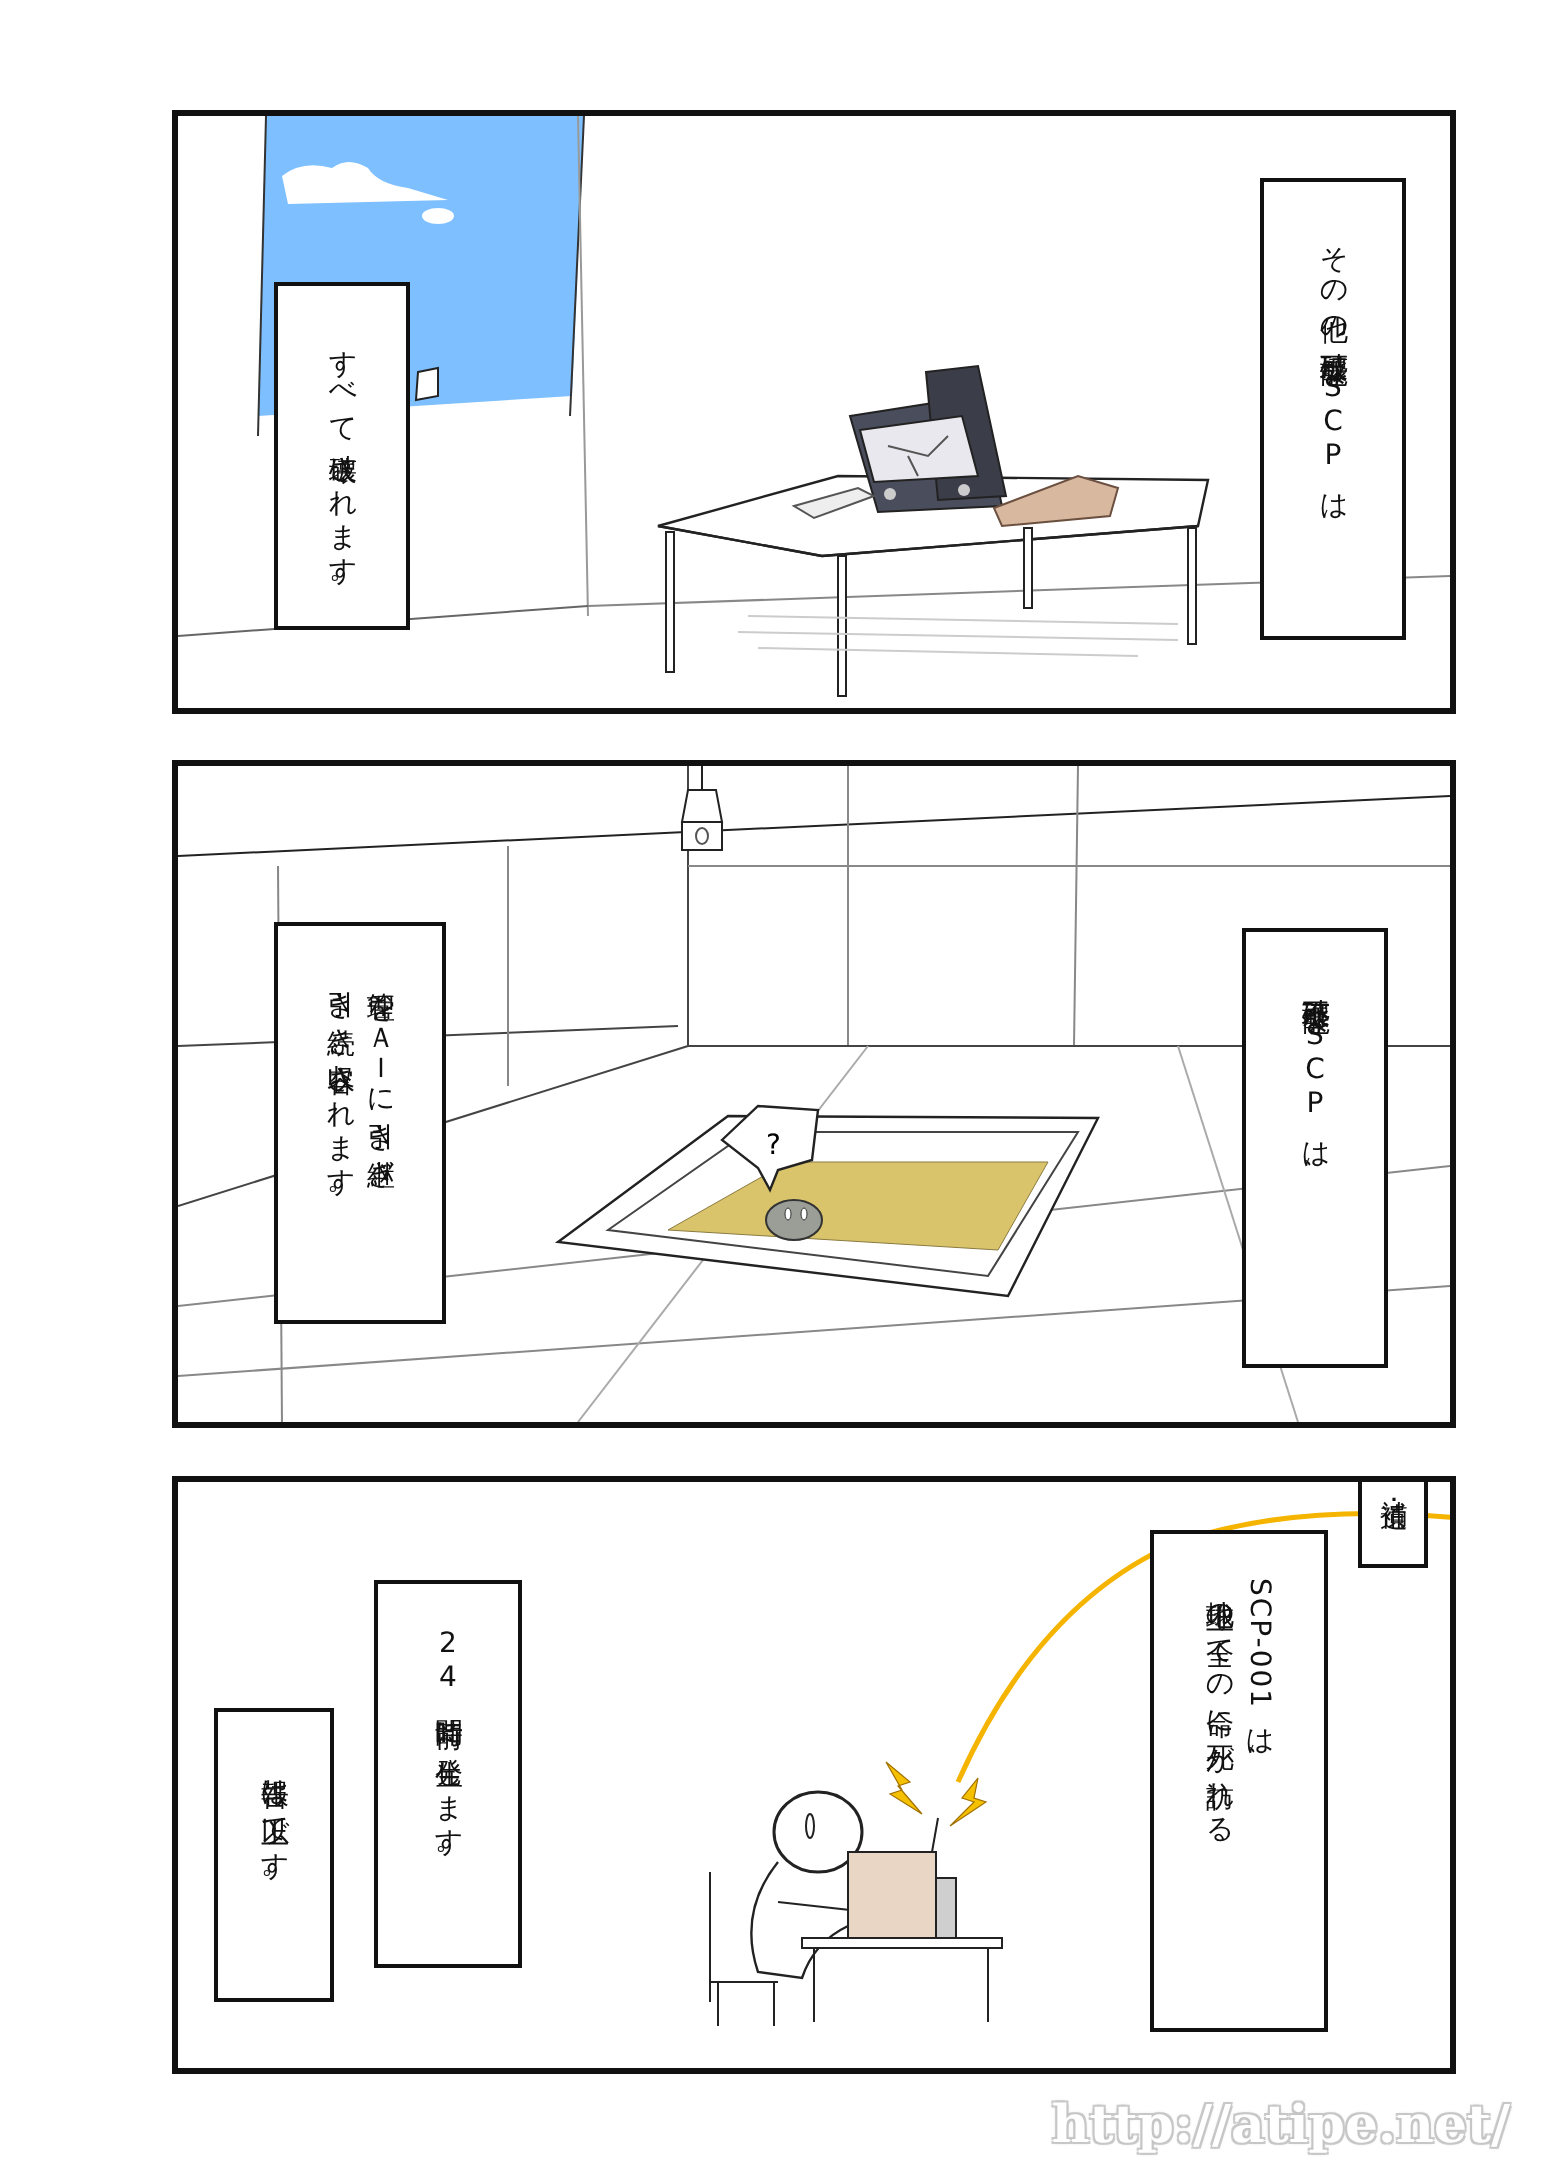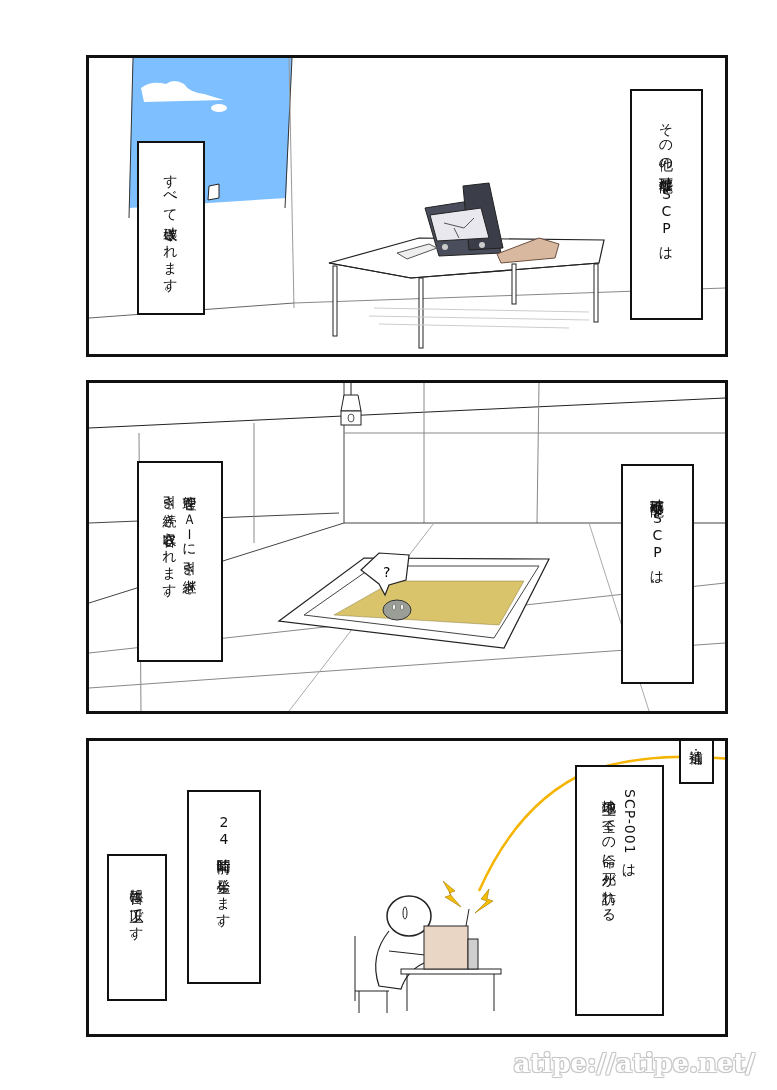--- a/index.html
+++ b/index.html
@@ -144,13 +144,13 @@
     <span class="vcol">地球上の全ての命に死が訪れる</span>
   </div>
   <div class="caption" style="left:98px; top:49px; width:74px; height:194px;">
     <span class="vcol">24時間前に発生します。</span>
   </div>
   <div class="caption" style="left:18px; top:113px; width:60px; height:147px;">
     <span class="vcol">報告は以上です。</span>
   </div>
 </div>
 
-<div class="watermark">atipe://atipe.net/</div>
+<div class="watermark">http://atipe.net/</div>
 
 </body></html>

